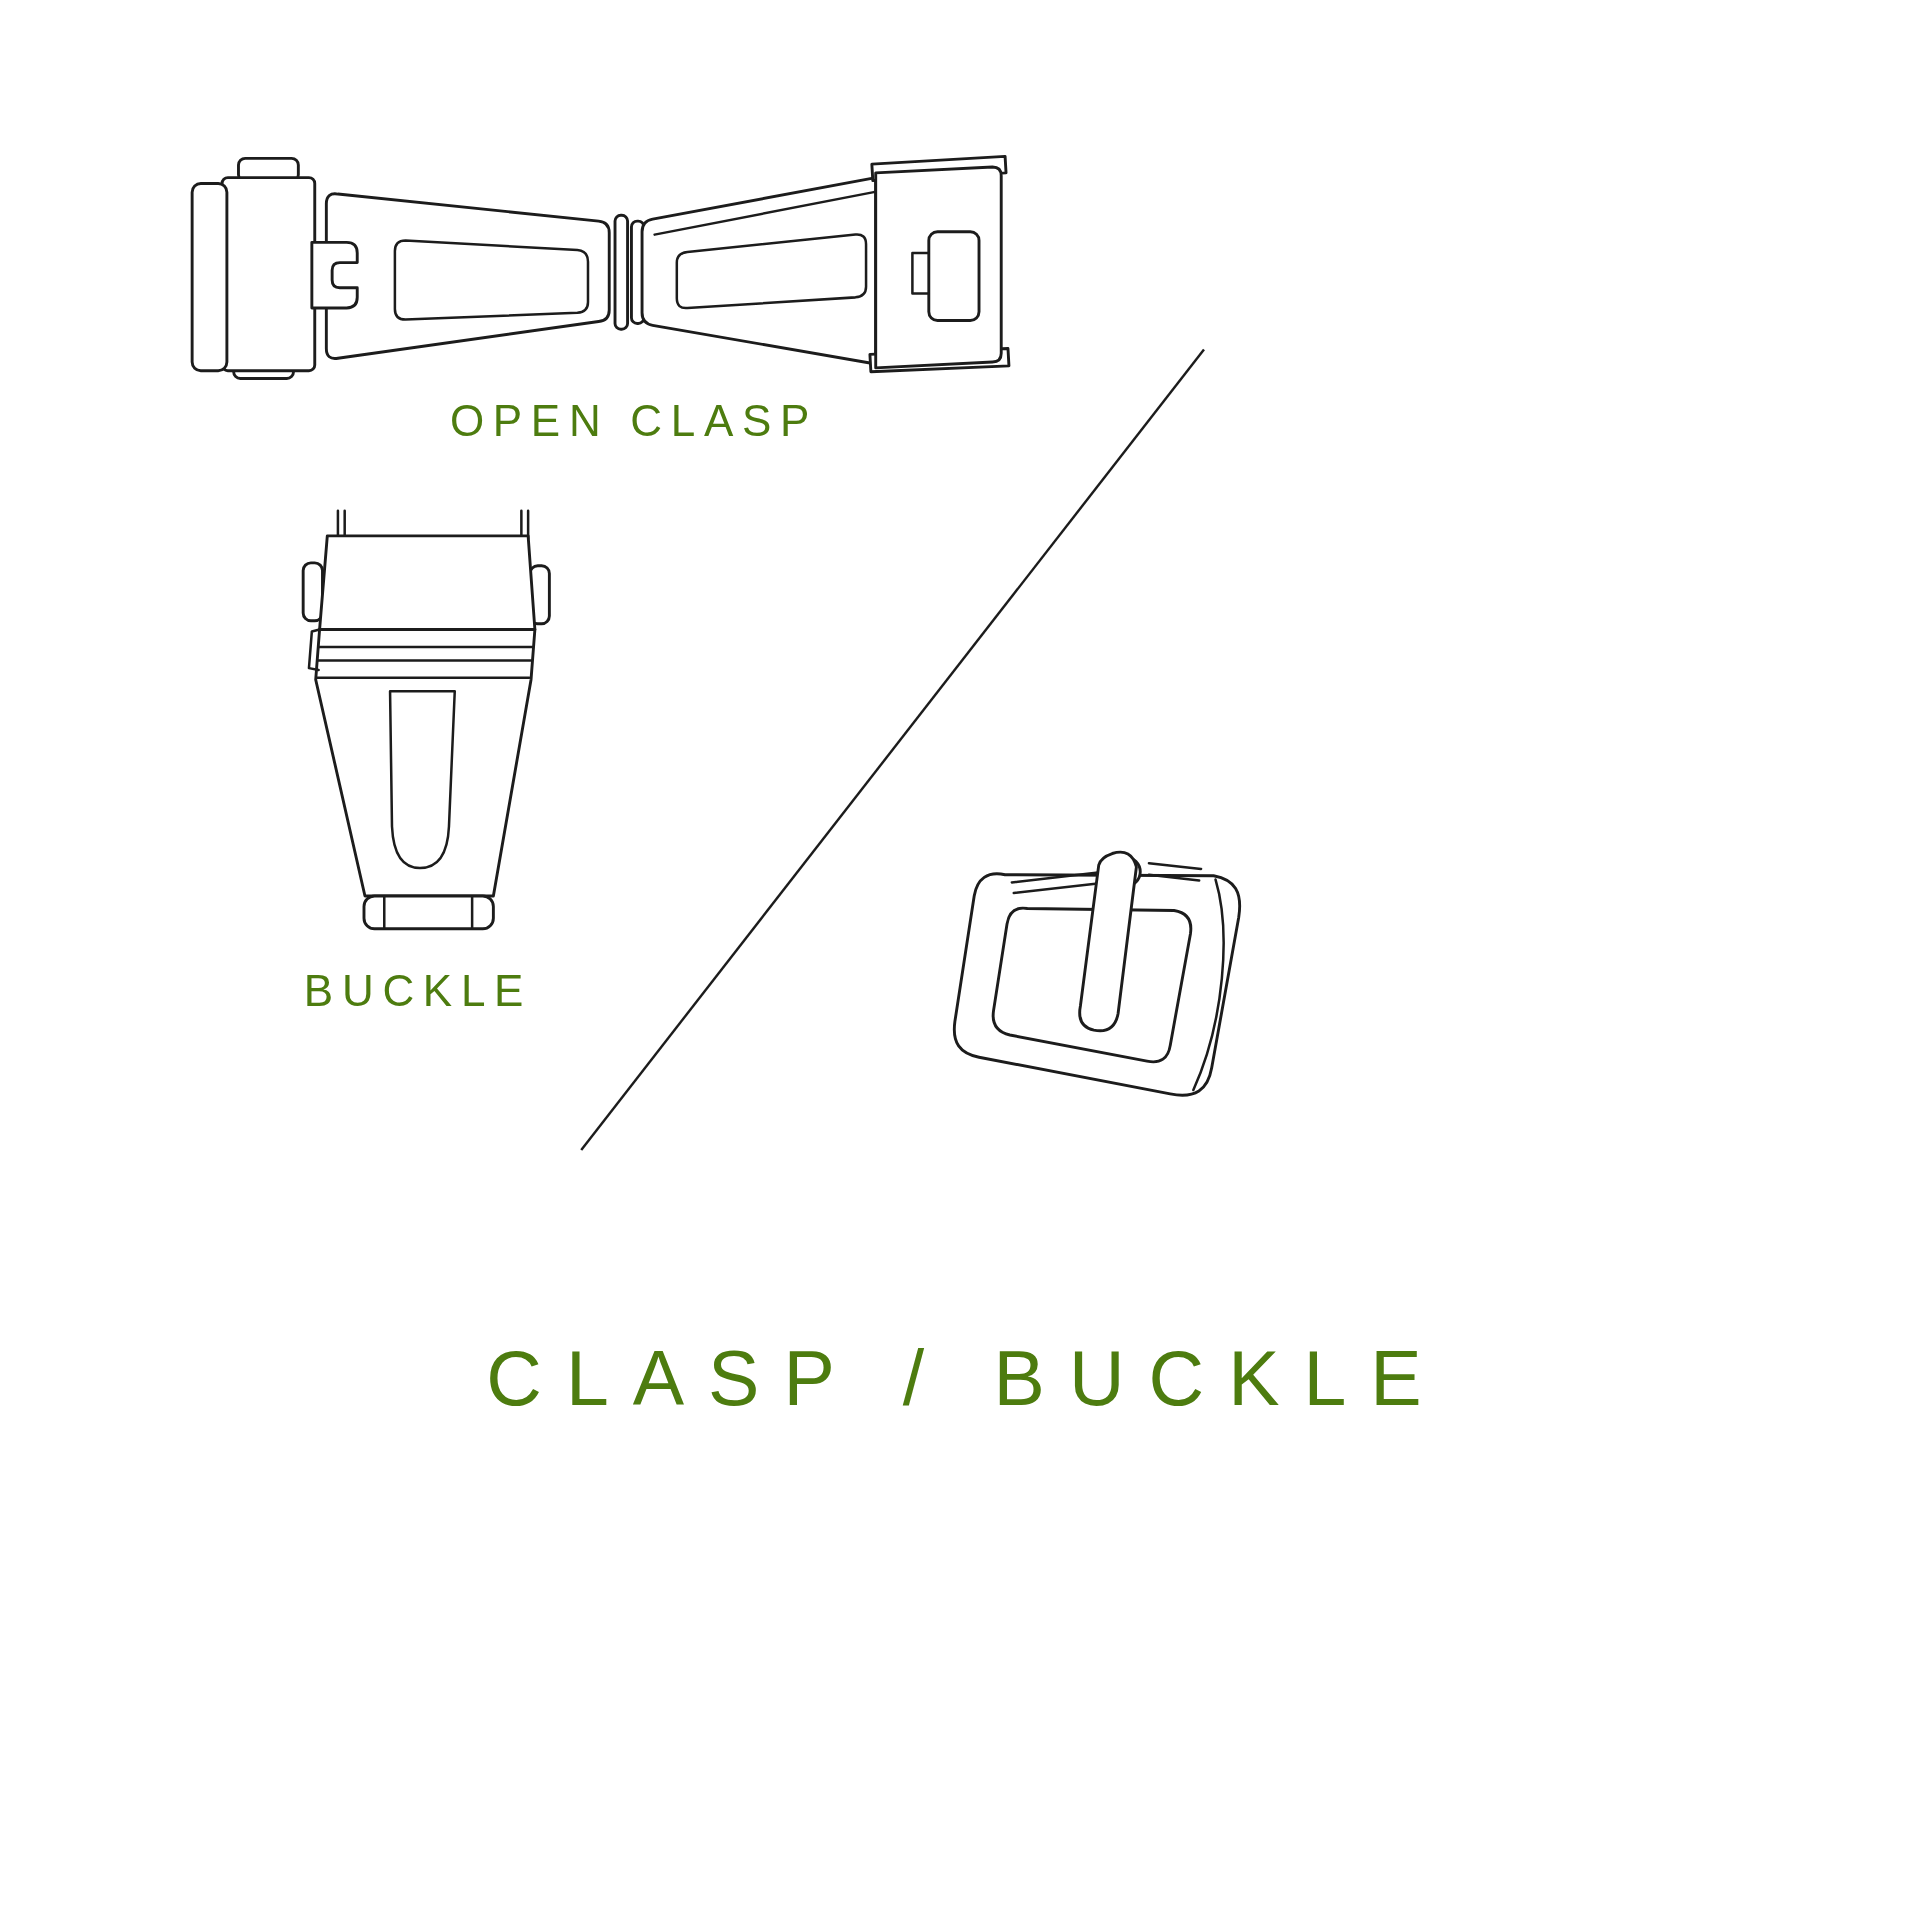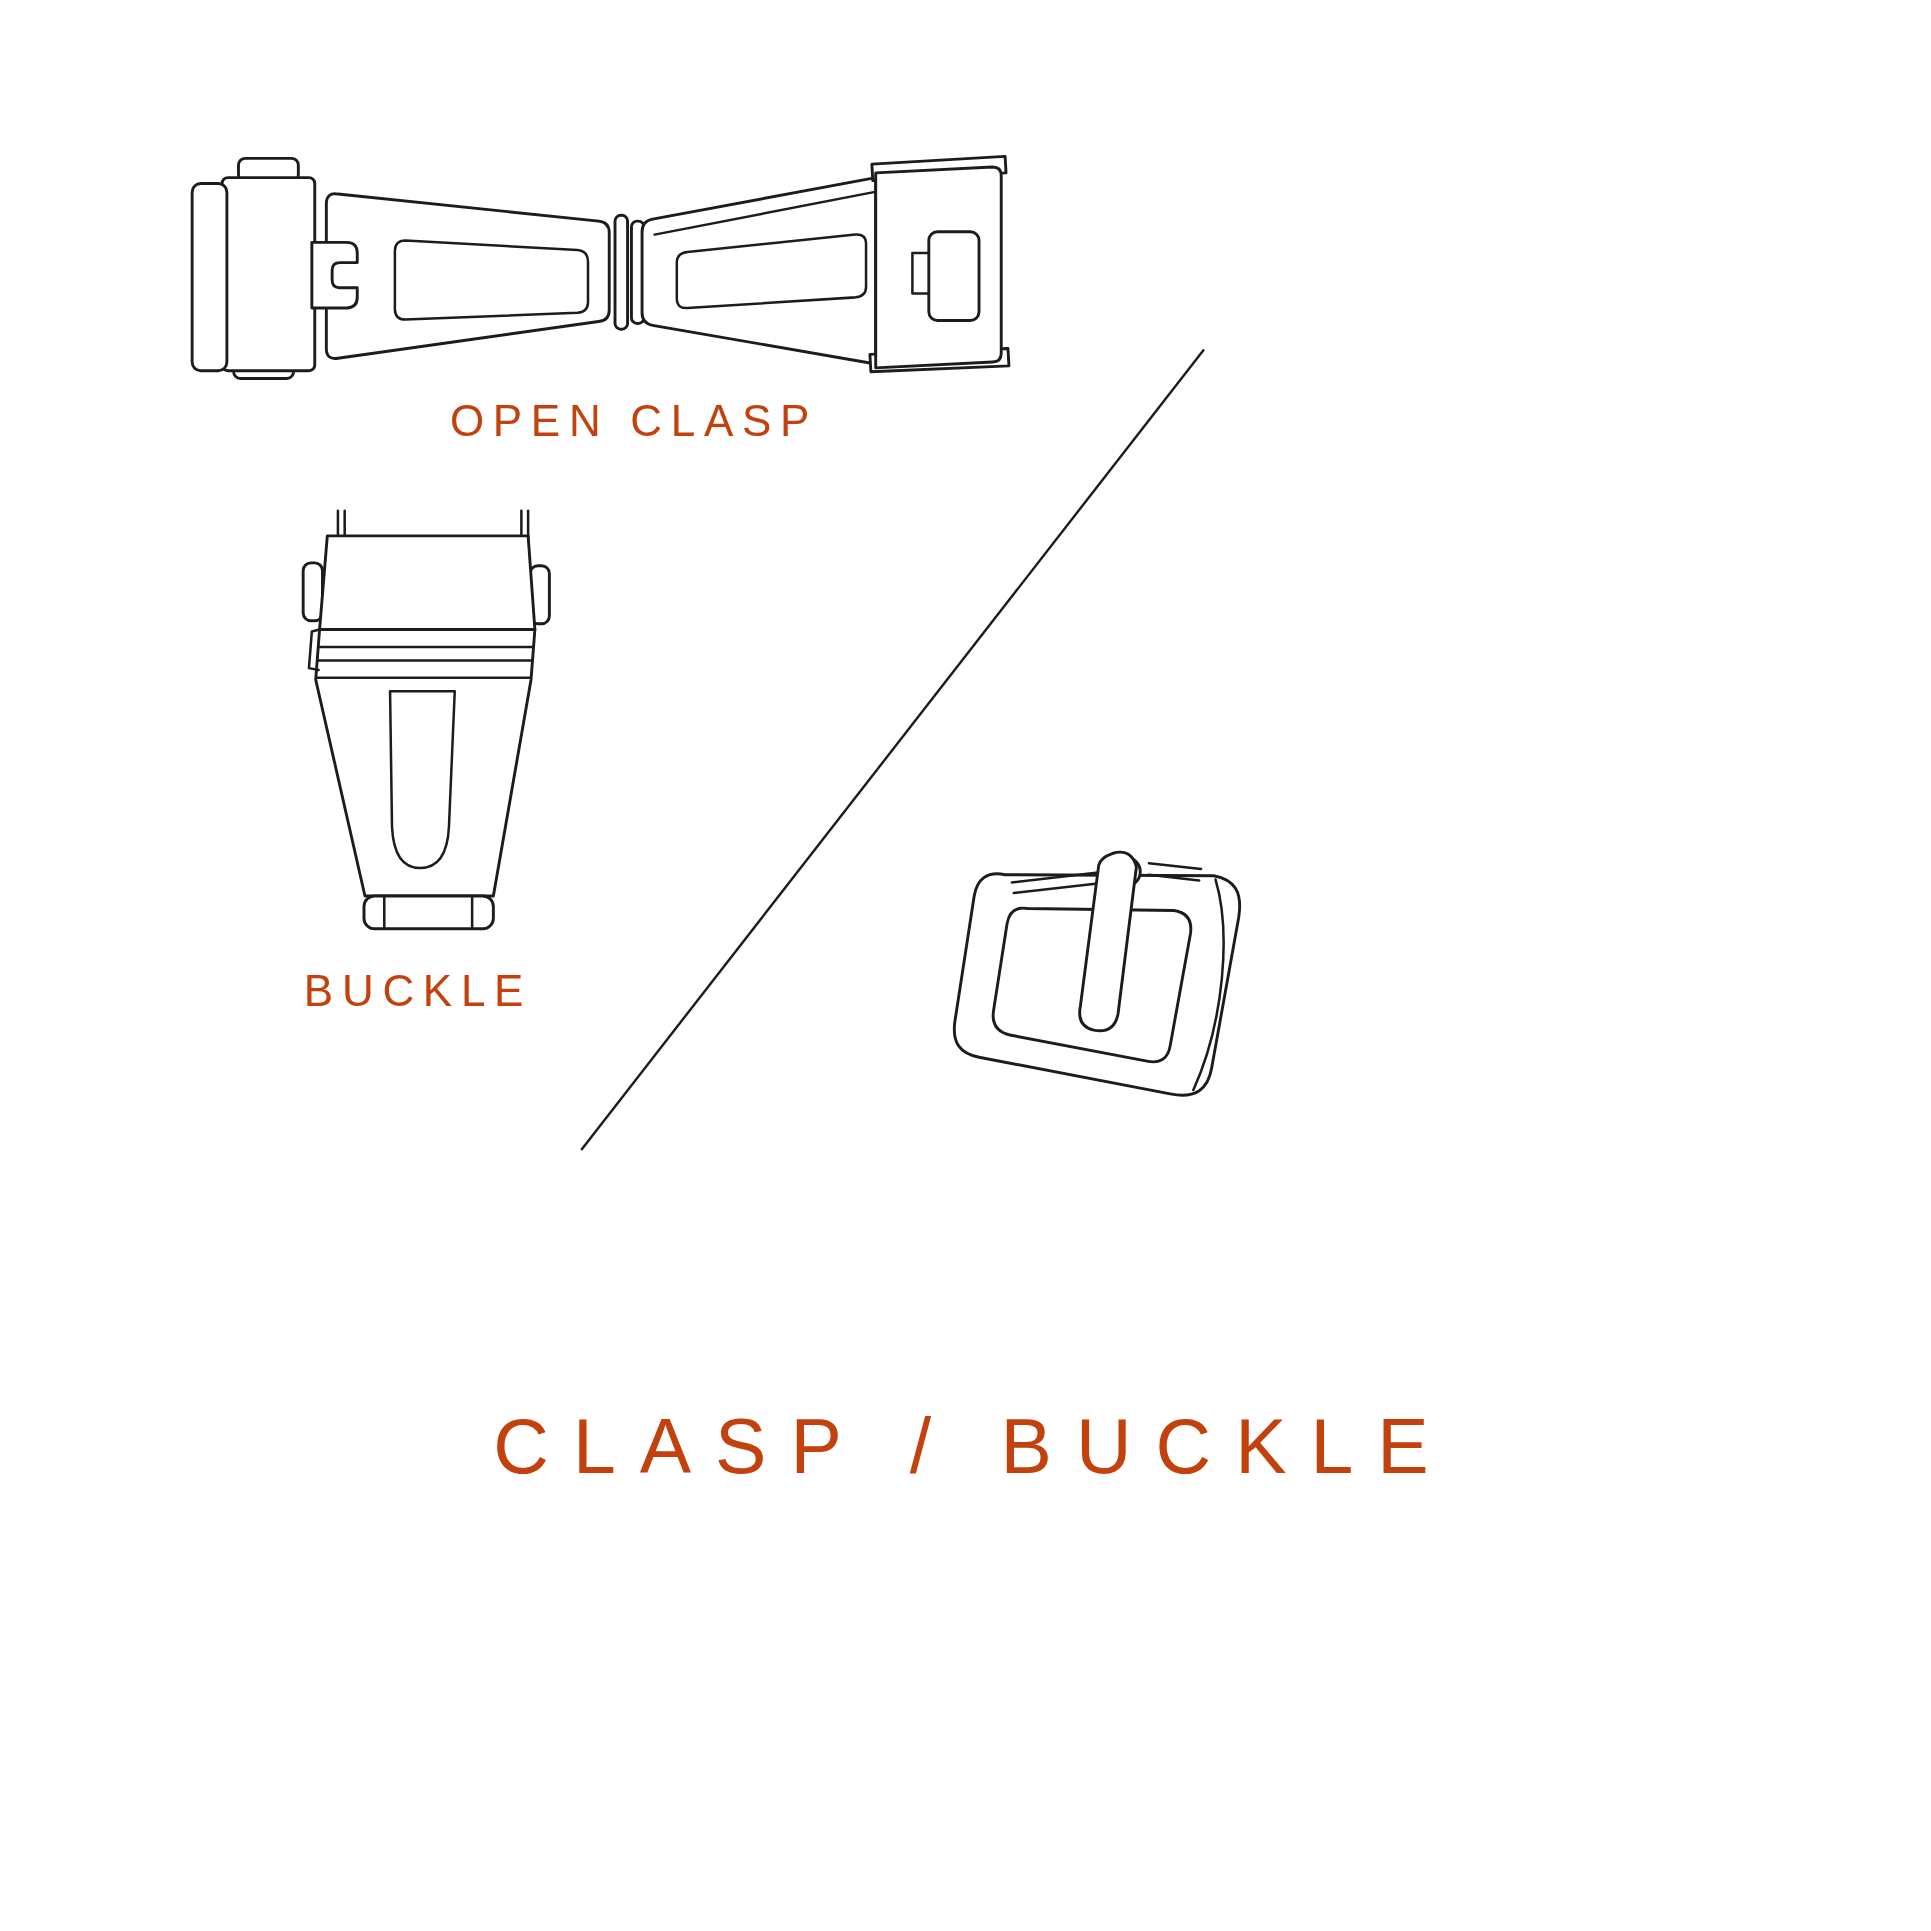--- a/index.html
+++ b/index.html
@@ -16,21 +16,21 @@
     font-family: "Liberation Sans", sans-serif;
   }
   .art {
     position: absolute;
     top: 0;
     left: 0;
   }
   .label {
     position: absolute;
     transform: translateX(-50%);
-    color: #c2410c;
+    color: #4d7c0f;
     white-space: nowrap;
     font-weight: 500;
   }
   .caption {
     font-size: 44px;
     letter-spacing: 8.7px;
   }
   .title {
     font-size: 77px;
     letter-spacing: 24px;
@@ -120,16 +120,16 @@
       <circle class="ink" cx="1166" cy="903" r="15"></circle>
 
       <path class="ink" d="M1152,884 Q1172,878 1177,898 L1158,1050 Q1154,1071 1133,1067 Q1115,1063 1119,1042 L1138,896 Q1140,888 1152,884 Z"></path>
     </g>
   </svg>
 
   <div class="label caption" style="left:634px; top:396px;">OPEN CLASP</div>
 
   <div class="label caption" style="left:418px; top:966px;">BUCKLE</div>
 
-  <div class="label title" style="left:966px; top:1402px;margin-left:7px;">CLASP / BUCKLE</div>
+  <div class="label title" style="left:966px; top:1334px;">CLASP / BUCKLE</div>
 
 </div>
 
 
 </body></html>

